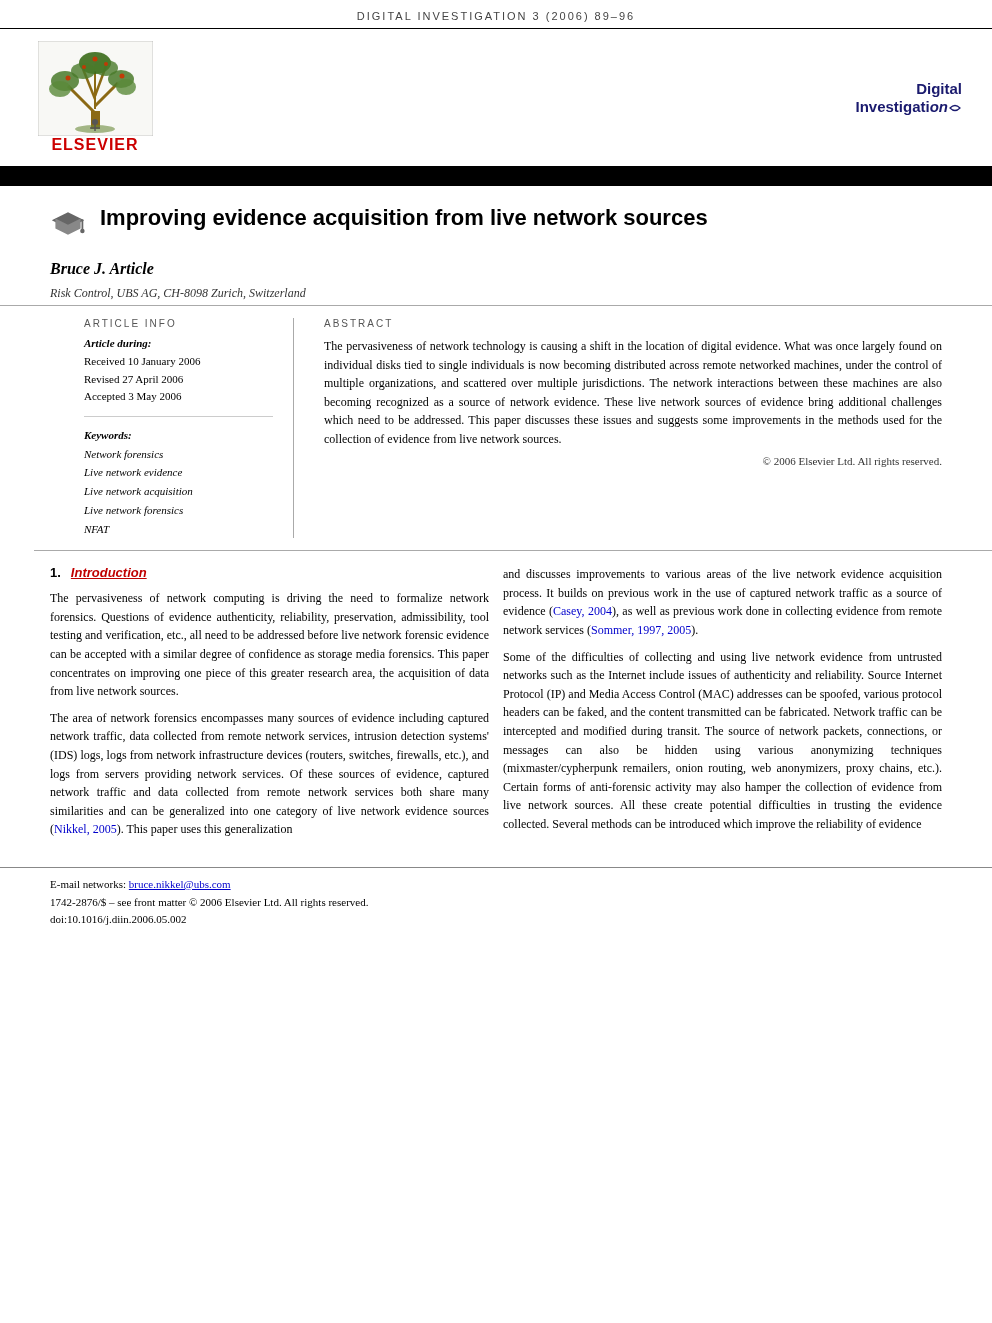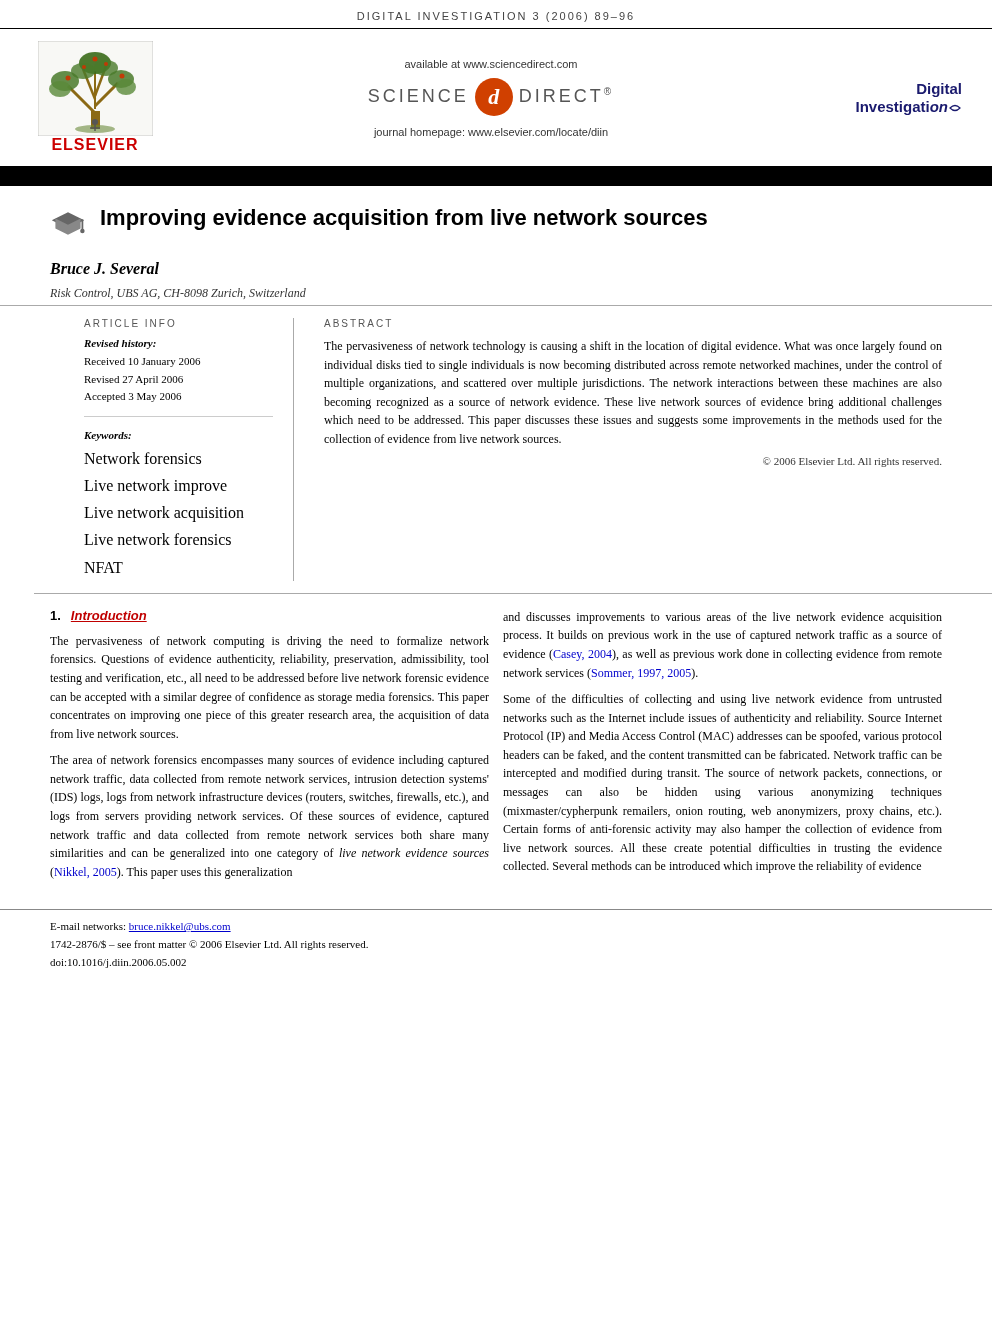--- a/index.html
+++ b/index.html
@@ -200,23 +200,24 @@
       color: #000;
     }
     .keywords-label {
       font-size: 11px;
       font-style: italic;
       font-weight: bold;
       margin-top: 12px;
       margin-bottom: 4px;
     }
     .keyword-item {
-      font-size: 16px;
+      font-size: 11px;
       line-height: 1.7;
       color: #000;
+      font-style: italic;
     }
     .abstract-text {
       font-size: 12px;
       line-height: 1.55;
       text-align: justify;
       color: #000;
     }
     .abstract-text p { margin-bottom: 6px; }
     .copyright-line {
       font-size: 11px;
@@ -259,21 +260,20 @@
     }
 
     .body-para {
       font-size: 12px;
       line-height: 1.55;
       text-align: justify;
       color: #000;
       margin-bottom: 8px;
     }
     .italic-term {
-      font-style: italic;
     }
 
     
     .footer-section {
       border-top: 1px solid #888;
       padding: 8px 50px 10px 50px;
       font-size: 11px;
       color: #000;
       line-height: 1.6;
     }
@@ -331,29 +331,20 @@
         <circle cx="68" cy="23" r="2" fill="#cc3300" opacity="0.9"></circle>
 
         <circle cx="57" cy="81" r="3" fill="#555"></circle>
         <line x1="57" y1="84" x2="57" y2="90" stroke="#555" stroke-width="1.5"></line>
         <line x1="52" y1="87" x2="62" y2="87" stroke="#555" stroke-width="1.5"></line>
       </svg>
     </div>
     <div class="elsevier-name">ELSEVIER</div>
   </div>
 
-  <div class="banner-center">
-    <div class="available-text">available at www.sciencedirect.com</div>
-    <div class="sciencedirect-logo">
-      <span class="science-text">SCIENCE</span>
-      <div class="sd-circle">d</div>
-      <span class="direct-text">DIRECT<span class="reg-mark">®</span></span>
-    </div>
-    <div class="journal-homepage">journal homepage: www.elsevier.com/locate/diin</div>
-  </div>
 
   <div class="digital-investigation-logo">
     <div class="di-brand">
       <span>Digital</span><br>
       <span>Investigati</span><span class="italic-part">on</span><svg style="display:inline;vertical-align:middle;" width="14" height="14" viewBox="0 0 14 14">
           <path d="M2 7 Q7 2 12 7 Q7 12 2 7Z" fill="none" stroke="#1a1a6e" stroke-width="1.2"></path>
         </svg>
     </div>
   </div>
 </div>
@@ -366,36 +357,36 @@
       <polygon points="20,4 38,13 20,22 2,13" fill="#666"></polygon>
       <polygon points="20,18 34,11 34,22 20,29 6,22 6,11" fill="#888"></polygon>
       <rect x="35" y="12" width="2" height="12" fill="#666"></rect>
       <circle cx="36" cy="25" r="2.5" fill="#666"></circle>
     </svg>
   </div>
   <div class="article-title-text">Improving evidence acquisition from live network sources</div>
 </div>
 
 <div class="author-section">
-  <div class="author-name">Bruce J. Several</div>
+  <div class="author-name">Bruce J. Article</div>
   <div class="author-affil">Risk Control, UBS AG, CH-8098 Zurich, Switzerland</div>
 </div>
 
 <div class="two-col">
 
   <div class="left-col">
     <div class="section-heading">ARTICLE INFO</div>
-    <div class="article-history-label">Revised history:</div>
+    <div class="article-history-label">Article during:</div>
     <div class="article-history-item">Received 10 January 2006</div>
     <div class="article-history-item">Revised 27 April 2006</div>
     <div class="article-history-item">Accepted 3 May 2006</div>
     <div style="border-top:1px solid #ccc; margin:10px 0 6px 0;"></div>
     <div class="keywords-label">Keywords:</div>
     <div class="keyword-item">Network forensics</div>
-    <div class="keyword-item">Live network improve</div>
+    <div class="keyword-item">Live network evidence</div>
     <div class="keyword-item">Live network acquisition</div>
     <div class="keyword-item">Live network forensics</div>
     <div class="keyword-item">NFAT</div>
   </div>
 
   <div class="right-col">
     <div class="section-heading">ABSTRACT</div>
     <div class="abstract-text">
       <p>The pervasiveness of network technology is causing a shift in the location of digital evidence. What was once largely found on individual disks tied to single individuals is now becoming distributed across remote networked machines, under the control of multiple organizations, and scattered over multiple jurisdictions. The network interactions between these machines are also becoming recognized as a source of network evidence. These live network sources of evidence bring additional challenges which need to be addressed. This paper discusses these issues and suggests some improvements in the methods used for the collection of evidence from live network sources.</p>
     </div>

